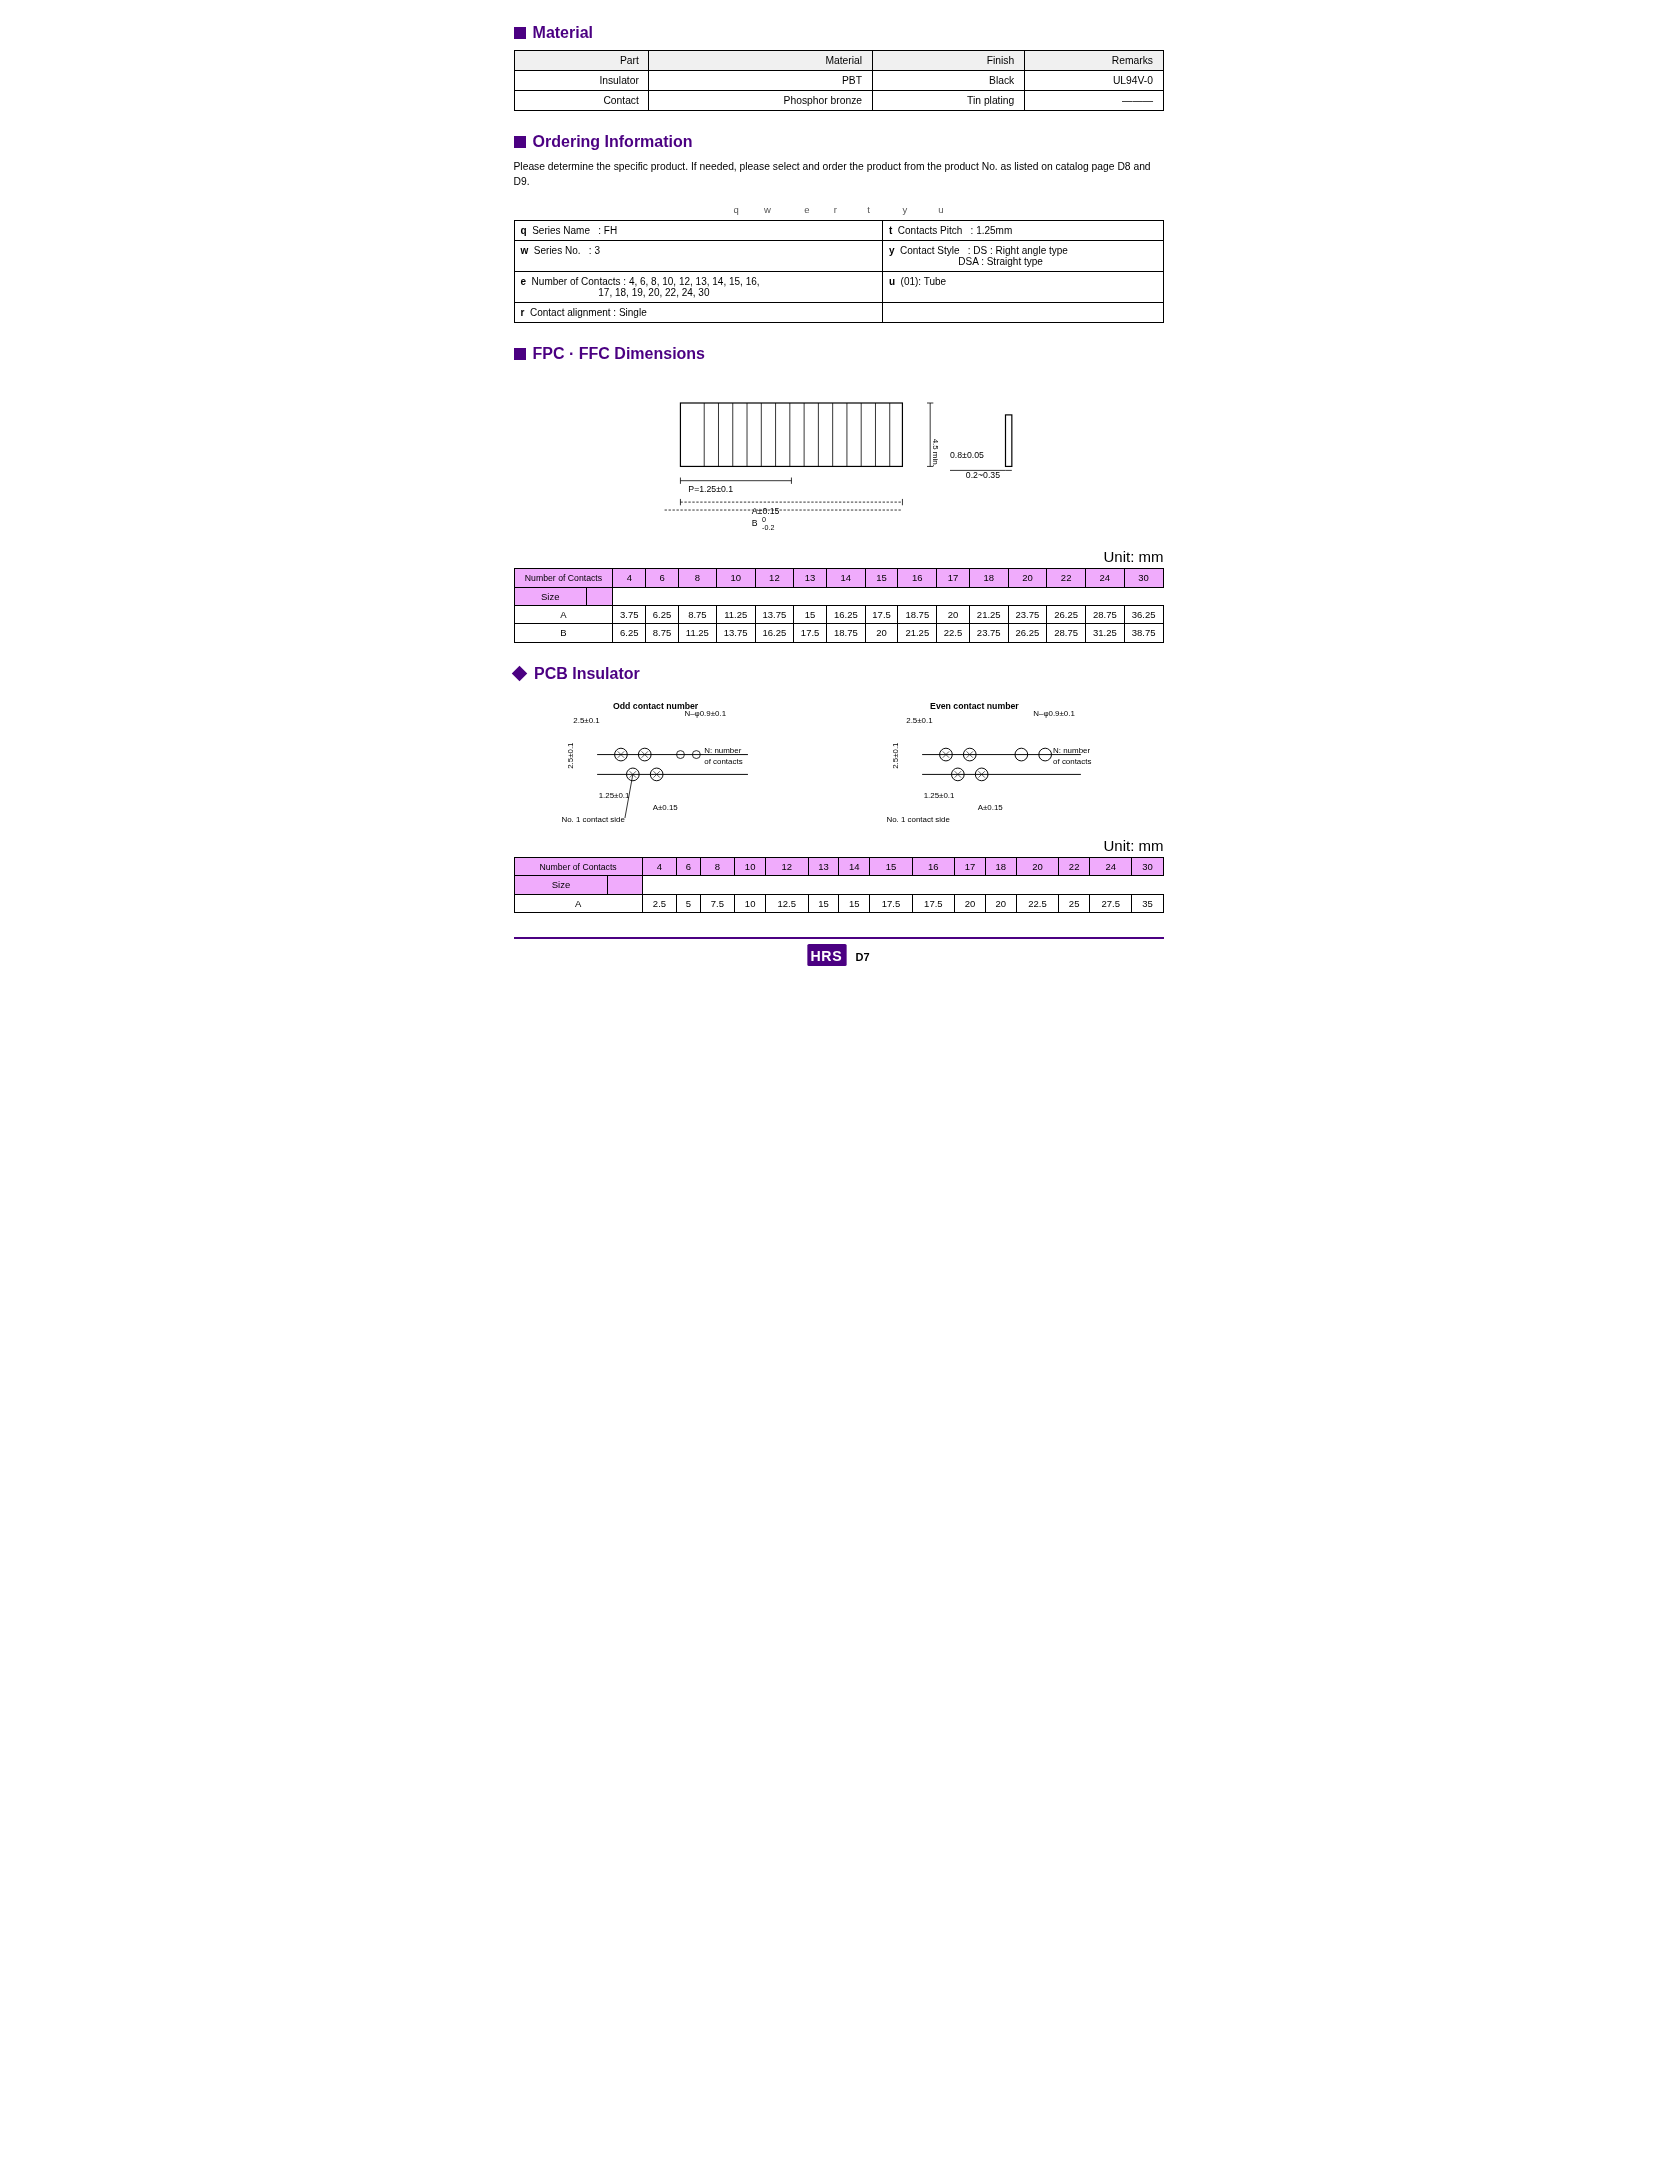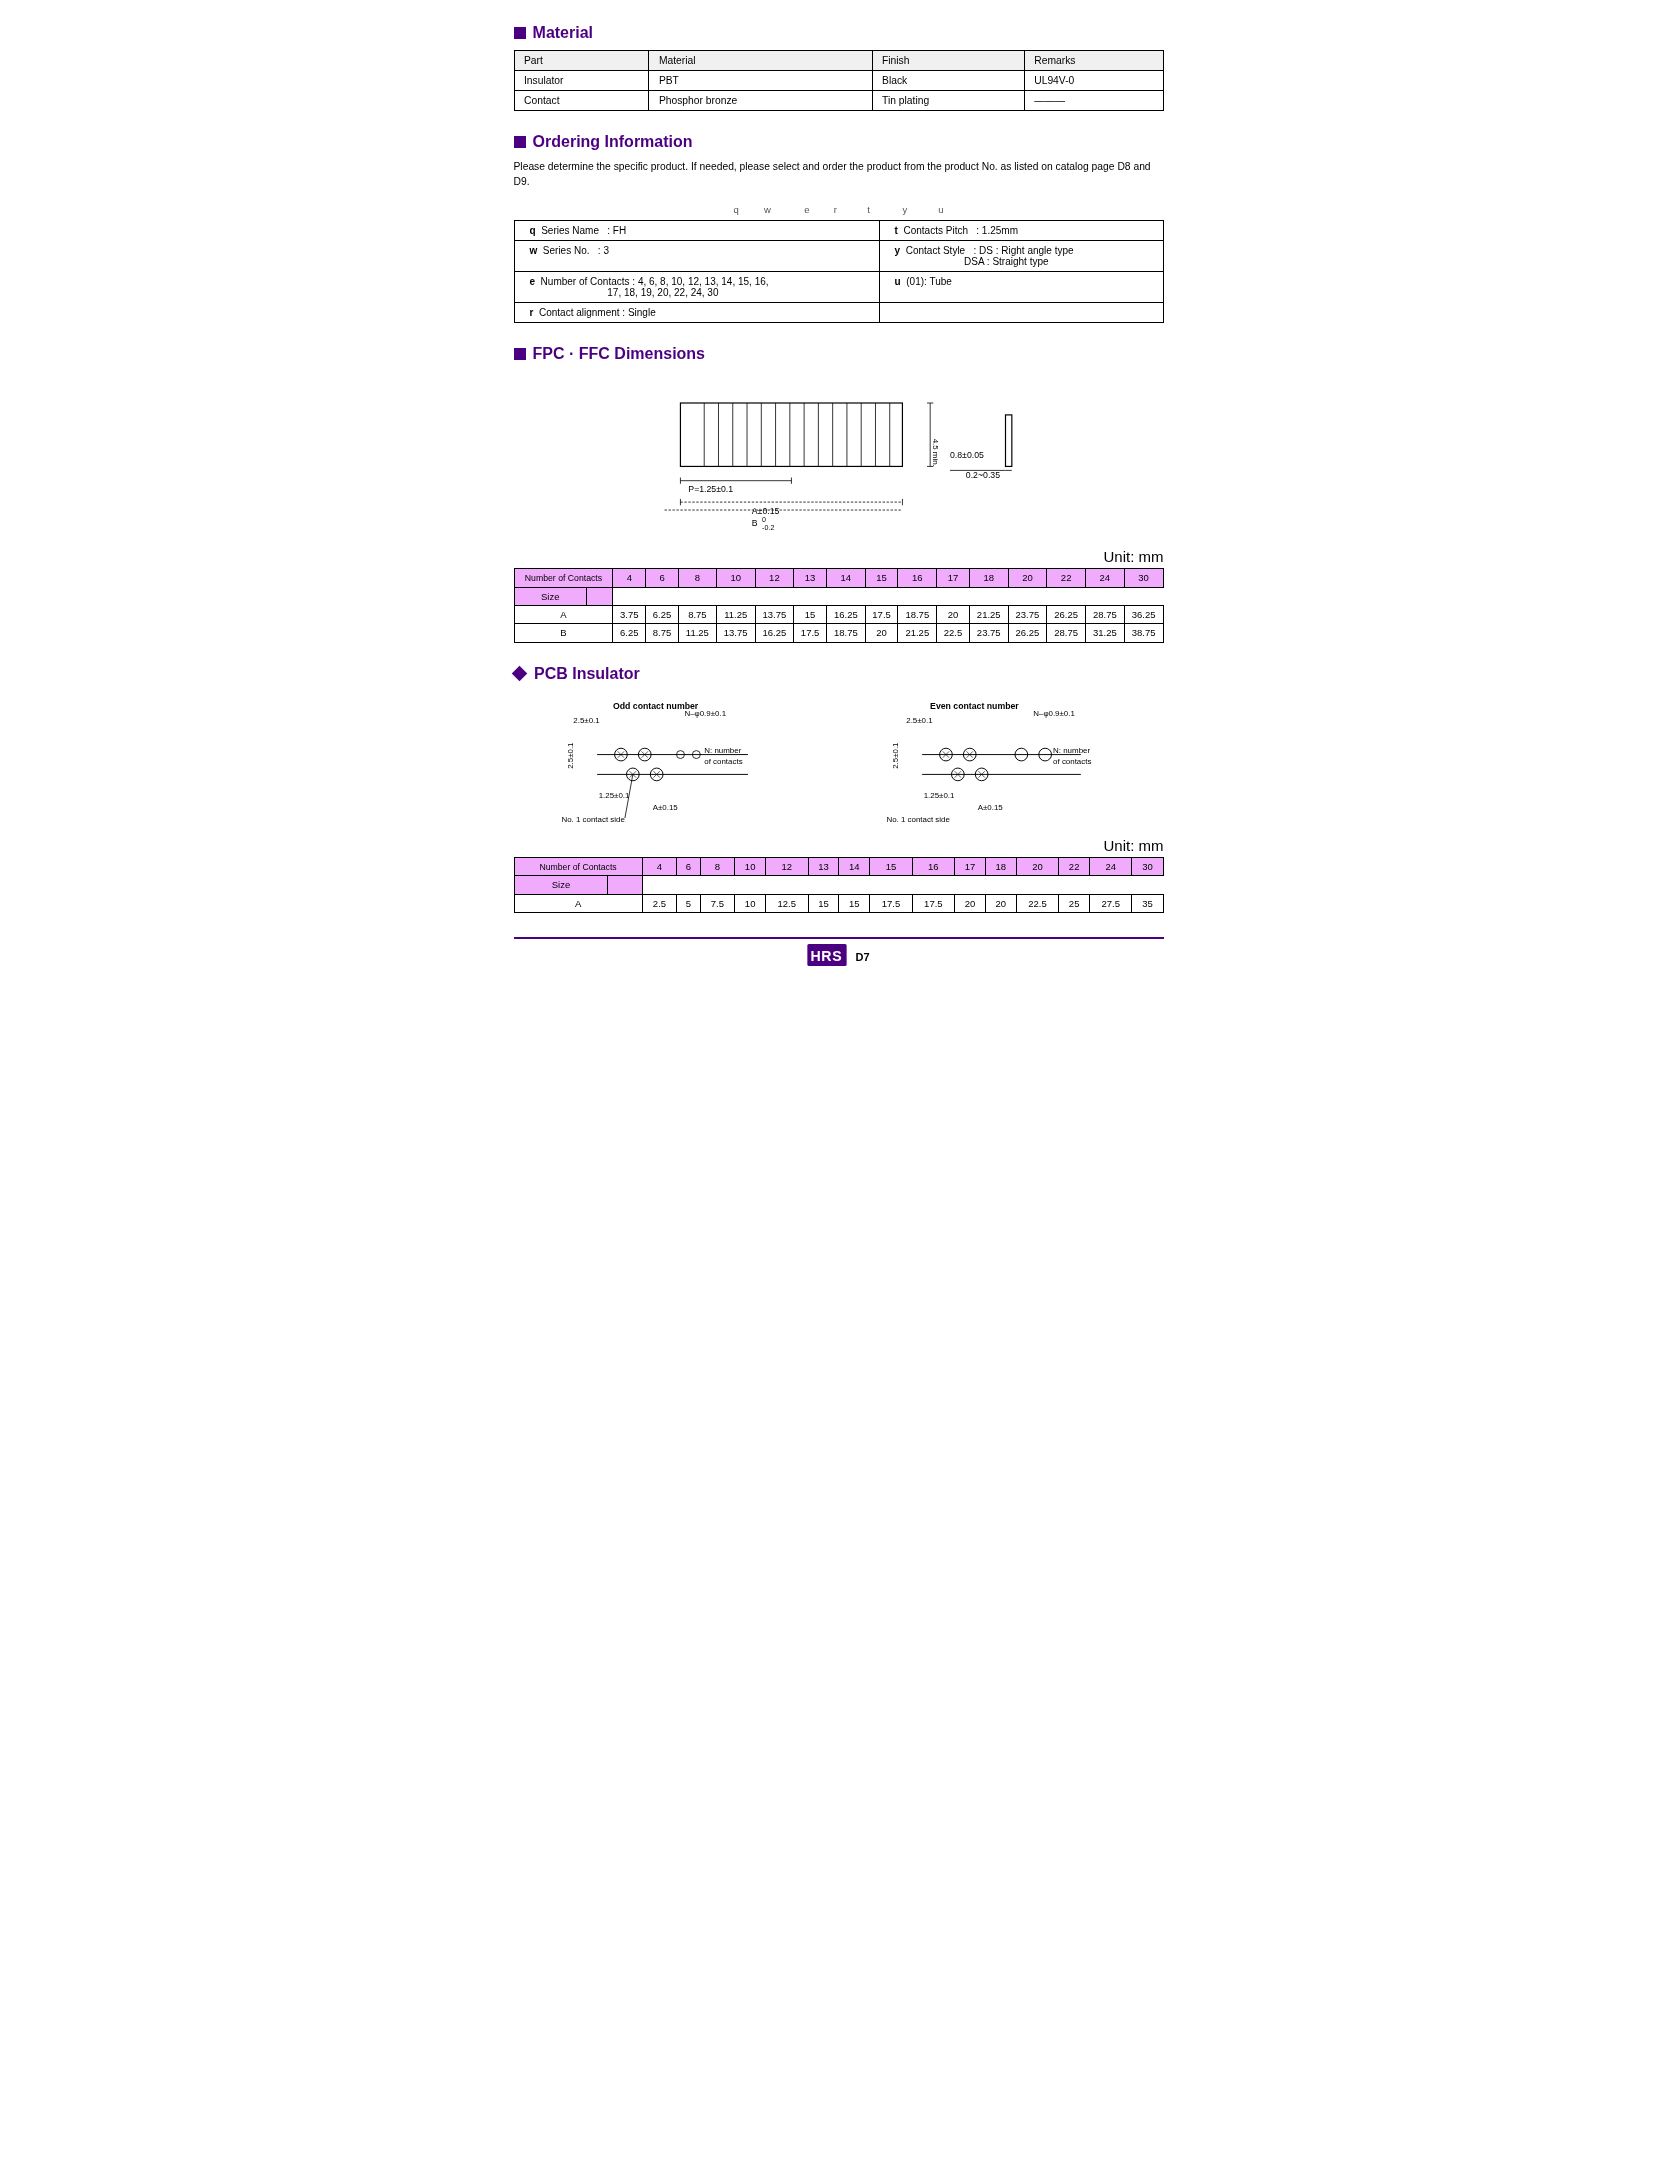--- a/index.html
+++ b/index.html
@@ -40,21 +40,21 @@
     
     .material-table {
       width: 100%;
       border-collapse: collapse;
       margin-bottom: 22px;
       font-size: 10.3px;
     }
     .material-table th, .material-table td {
       border: 0.8px solid #000;
       padding: 4px 9.5px;
-      text-align: left;
+      text-align: right;
     }
     .material-table th {
       background: #f0f0f0;
       font-weight: normal;
     }
 
     
     .ordering-desc {
       font-size: 10.3px;
       margin-bottom: 13px;
@@ -67,21 +67,21 @@
 
     
     .ordering-table {
       width: 100%;
       border-collapse: collapse;
       font-size: 10px;
       margin-bottom: 22px;
     }
     .ordering-table td {
       border: 0.8px solid #000;
-      padding: 4px 15px;
+      padding: 4px 6px;
       vertical-align: top;
     }
 
     
     .dimensions-diagram {
       text-align: center;
       margin: 16px 0 8px 0;
     }
     .dimensions-diagram svg {
       max-width: 444px;

